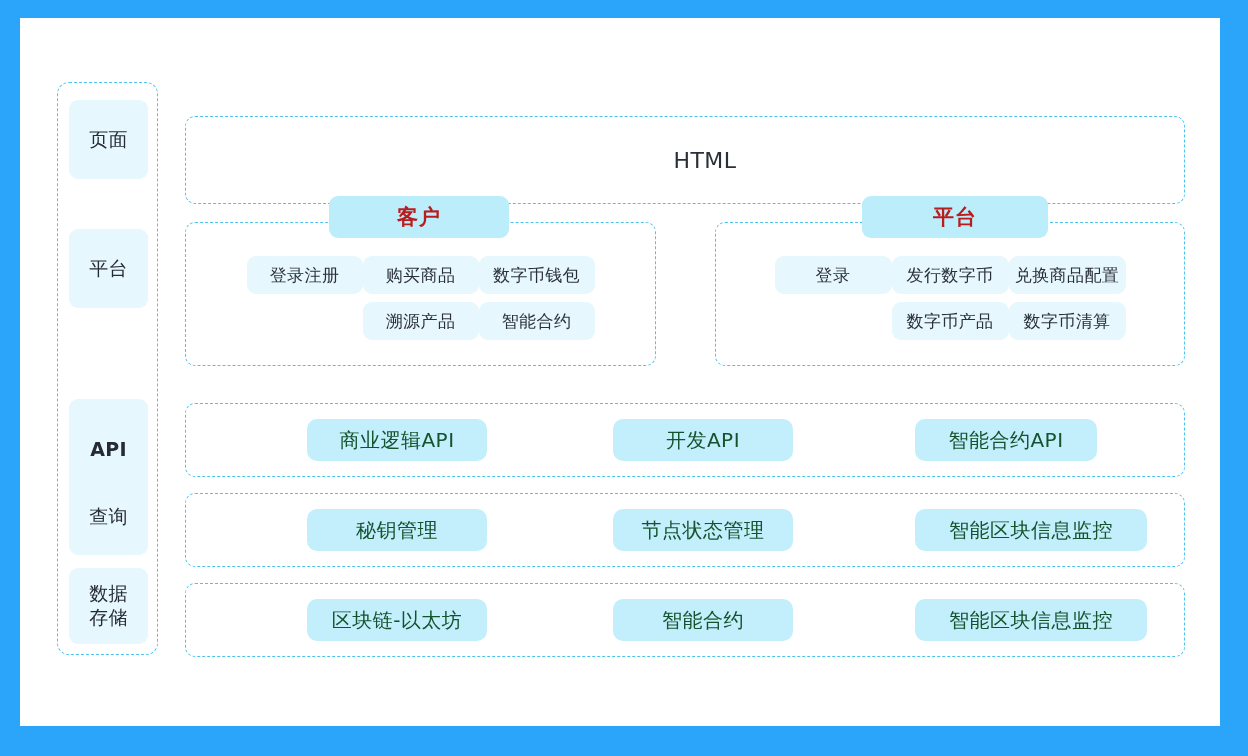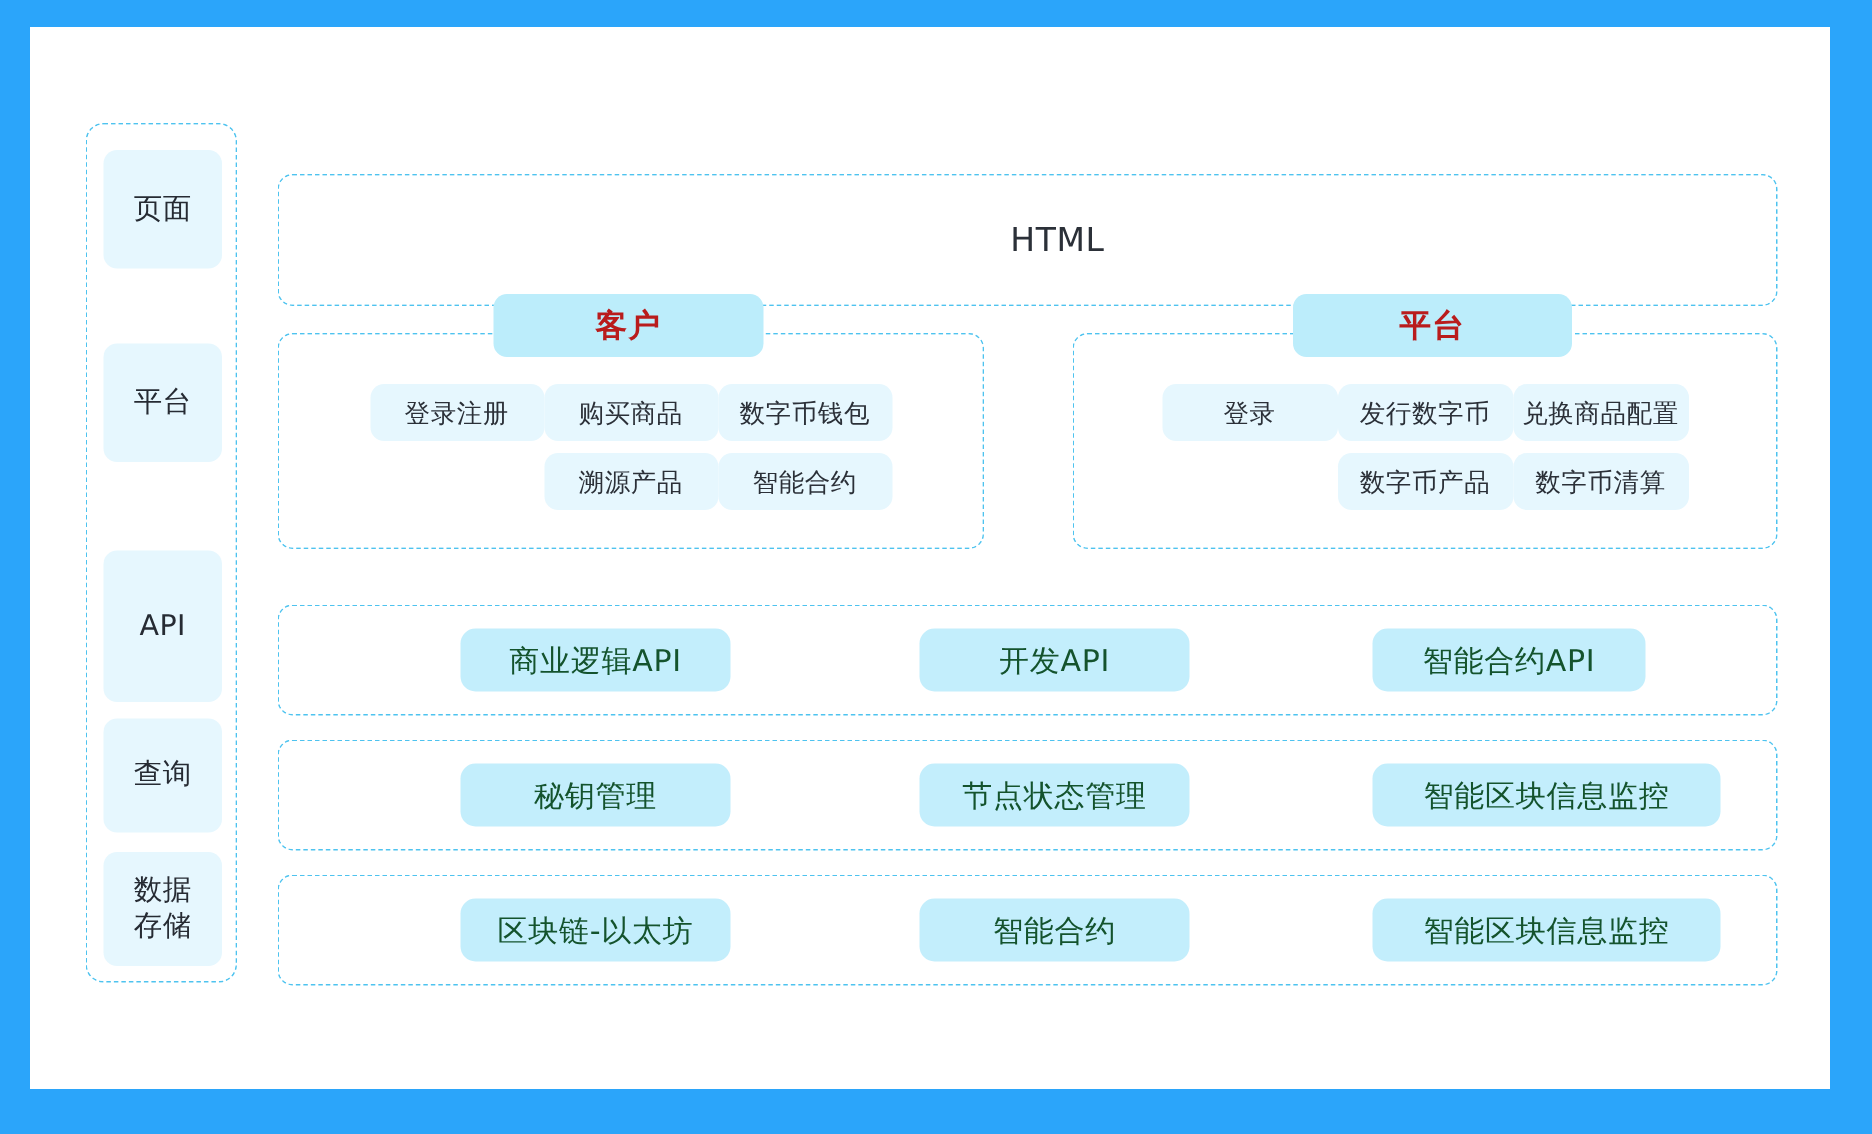--- a/index.html
+++ b/index.html
@@ -174,21 +174,21 @@
   <div id="sidebar" class="dashed-panel">
 
     <div class="side-chip" style="top:17px;height:79px;">
       <span>页面</span>
     </div>
 
     <div class="side-chip" style="top:146px;height:79px;">
       <span>平台</span>
     </div>
 
-    <div class="side-chip" style="top:284px;height:101px;">
+    <div class="side-chip" style="top:316px;height:101px;font-weight:bold;">
       <span>API</span>
     </div>
 
     <div class="side-chip" style="top:396px;height:76px;">
       <span>查询</span>
     </div>
 
     <div class="side-chip" style="top:485px;height:76px;flex-direction:column;">
       <span>数据</span>
       <span>存储</span>

